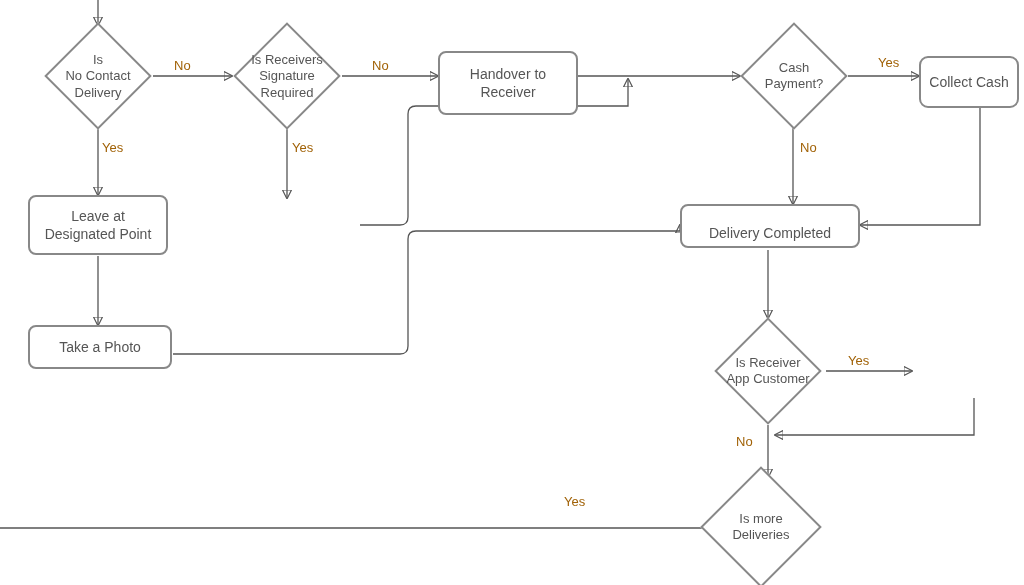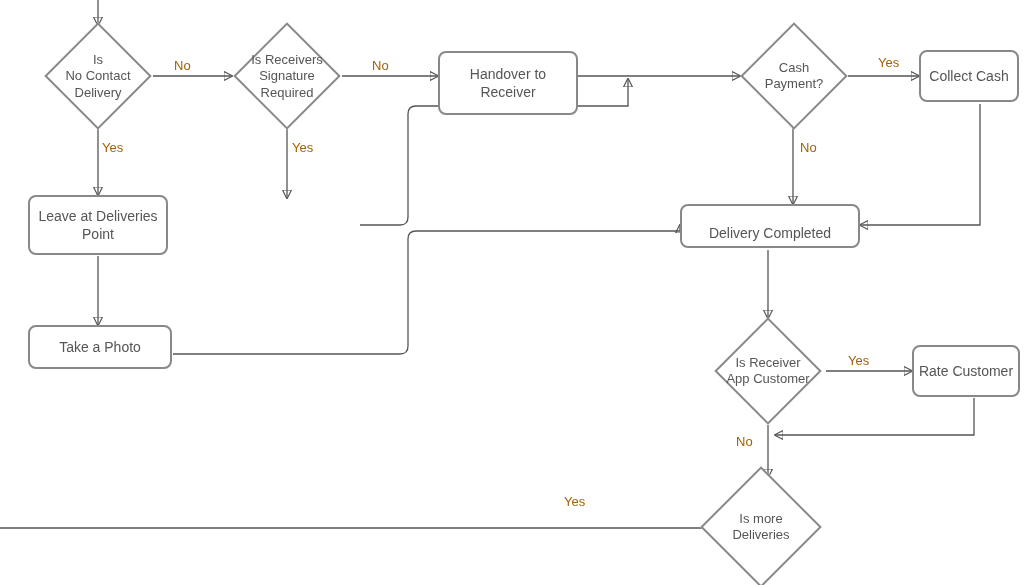--- a/index.html
+++ b/index.html
@@ -132,40 +132,37 @@
   </div>
 
   <div class="diamond" style="left:718px; top:484px; width:86px; height:86px;">
     <div class="inner">Is more<br>Deliveries</div>
   </div>
 
   <div class="box" style="left:438px; top:51px; width:140px; height:64px;">
     <span>Handover to Receiver</span>
   </div>
 
-  <div class="box" style="left:919px; top:50px; width:100px; height:52px;">
+  <div class="box" style="left:919px; top:56px; width:100px; height:52px;border-radius:9px;">
     <span>Collect Cash</span>
   </div>
 
   <div class="box" style="left:28px; top:195px; width:140px; height:60px;">
-    <span>Leave at Deliveries Point</span>
+    <span>Leave at Designated Point</span>
   </div>
 
 
   <div class="box" style="left:680px; top:204px; width:180px; height:44px;align-items:flex-end;">
     <span>Delivery Completed</span>
   </div>
 
   <div class="box" style="left:28px; top:325px; width:144px; height:44px;">
     <span>Take a Photo</span>
   </div>
 
-  <div class="box" style="left:912px; top:345px; width:108px; height:52px;">
-    <span>Rate Customer</span>
-  </div>
 
   <span class="label" style="left:174px; top:58px;">No</span>
   <span class="label" style="left:102px; top:140px;">Yes</span>
   <span class="label" style="left:372px; top:58px;">No</span>
   <span class="label" style="left:292px; top:140px;">Yes</span>
   <span class="label" style="left:878px; top:55px;">Yes</span>
   <span class="label" style="left:800px; top:140px;">No</span>
   <span class="label" style="left:848px; top:353px;">Yes</span>
   <span class="label" style="left:736px; top:434px;">No</span>
   <span class="label" style="left:564px; top:494px;">Yes</span>

